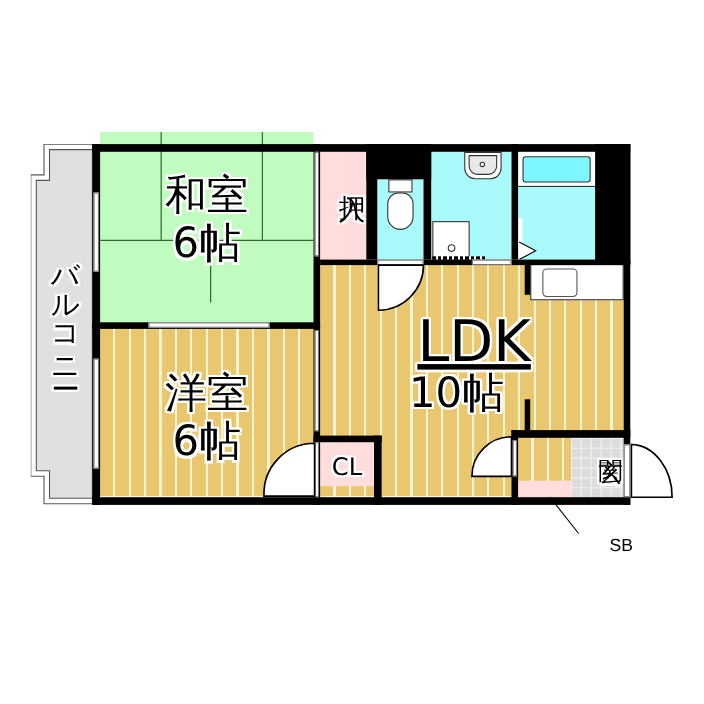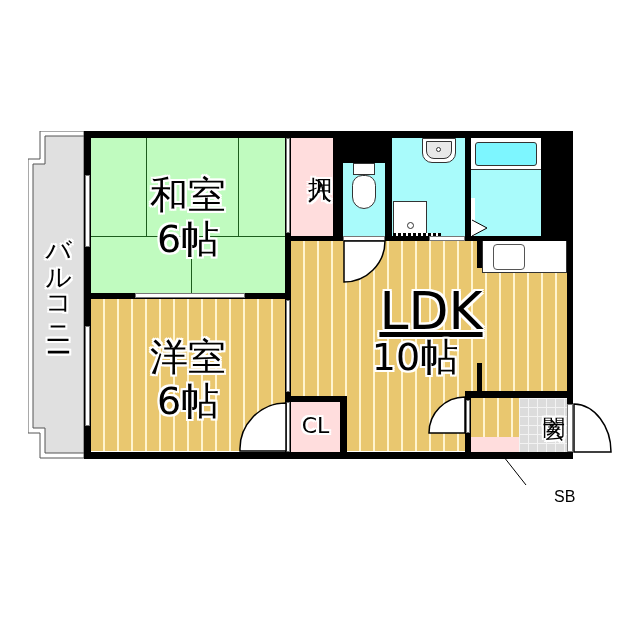--- a/index.html
+++ b/index.html
@@ -22,21 +22,21 @@
 <body>
 
 <div class="abs" style="left:28px;top:131px;width:57px;height:328px;">
   <svg width="57" height="328" style="position:absolute;left:0;top:0">
     <path d="M56 0 L12 0 L12 28 L0 28 L0 302 L12 302 L12 327 L56 327 Z" fill="#fff" stroke="#555" stroke-width="1"></path>
     <path d="M56 5 L17 5 L17 33 L5 33 L5 297 L17 297 L17 322 L56 322 Z" fill="#e0e0e0" stroke="#555" stroke-width="1"></path>
   </svg>
   <div class="label mid" style="left:12px;top:90px;width:34px;writing-mode:vertical-rl;font-size:26px;line-height:30px;">バルコニー</div>
 </div>
 
-<div class="abs tatami" style="left:91px;top:138px;width:194px;height:187px;">
+<div class="abs tatami" style="left:91px;top:120px;width:194px;height:187px;">
   <div class="tline" style="left:55px;top:0;width:1px;height:98px;"></div>
   <div class="tline" style="left:147px;top:0;width:1px;height:98px;"></div>
   <div class="tline" style="left:0;top:98px;width:194px;height:1px;"></div>
   <div class="tline" style="left:100px;top:98px;width:1px;height:57px;"></div>
   <div class="label big" style="left:0;top:36px;width:194px;">和室</div>
   <div class="label big" style="left:0;top:80px;width:194px;">6帖</div>
 </div>
 
 <div class="abs wood" style="left:91px;top:299px;width:206px;height:152px;">
   <div class="label big" style="left:0;top:37px;width:194px;">洋室</div>
@@ -73,21 +73,21 @@
   <svg class="abs" width="20" height="38" style="left:0;top:60px">
     <rect x="0" y="0" width="4" height="38" fill="#fff"></rect>
     <path d="M1 22 L16 30 L1 38" fill="#fff" stroke="#000" stroke-width="1"></path>
   </svg>
 </div>
 
 <div class="abs" style="left:482px;top:240px;width:85px;height:33px;background:#fff;border:1px solid #333;">
   <div class="abs" style="left:10px;top:3px;width:32px;height:26px;border:1px solid #555;border-radius:4px;background:#fff;"></div>
 </div>
 
-<div class="abs pink" style="left:291px;top:402px;width:49px;height:56px;">
+<div class="abs pink" style="left:291px;top:402px;width:49px;height:40px;">
   <div class="label" style="left:0;top:12px;width:49px;font-size:22px;line-height:24px;">CL</div>
 </div>
 
 <div class="abs wood" style="left:471px;top:398px;width:48px;height:40px;"></div>
 <div class="abs pink" style="left:471px;top:437px;width:48px;height:15px;"></div>
 <div class="abs tile" style="left:519px;top:398px;width:48px;height:54px;">
   <div class="label" style="left:0;top:2px;width:48px;font-size:22px;line-height:25px;writing-mode:vertical-rl;">玄関</div>
 </div>
 
 <div class="wall" style="left:84px;top:131px;width:489px;height:7px;"></div>

